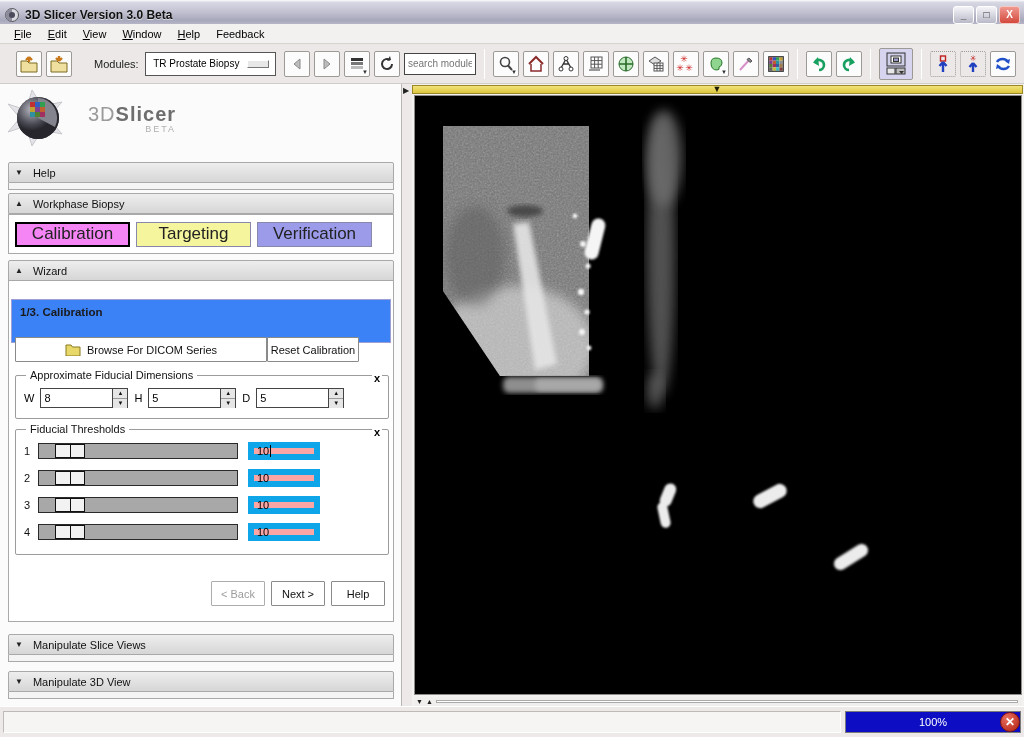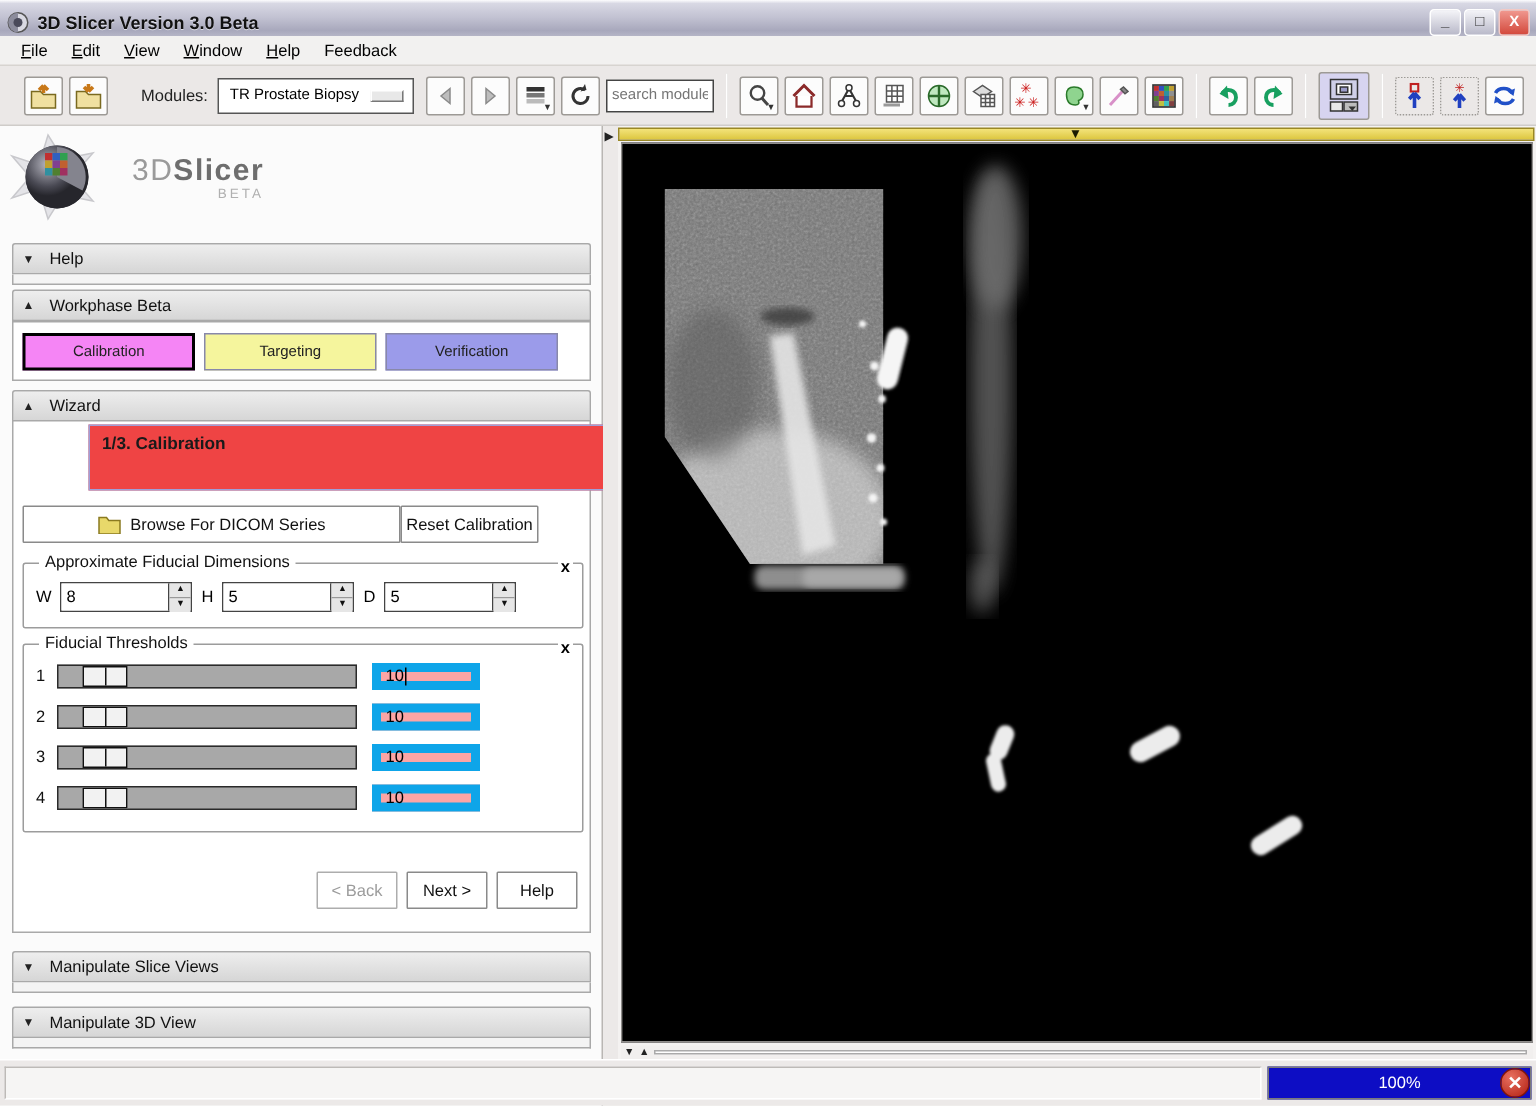--- a/index.html
+++ b/index.html
@@ -61,29 +61,29 @@
   
   .logo { position:absolute; left:4px; top:4px; width:220px; height:60px; display:flex; align-items:center; }
   .logotext { margin-left:6px; }
   .logotext .big { font-size:20px; color:#9a9a9a; letter-spacing:1px; }
   .logotext .big b { color:#6e6e6e; }
   .logotext .beta { font-size:9px; color:#b0b0b0; letter-spacing:2px; text-align:right; margin-top:-2px; }
 
   
   .wpbox { position:absolute; left:8px; top:130px; width:386px; height:40px; background:#fff;
     border:1px solid #a9a9a9; display:flex; align-items:center; gap:6px; padding:0 6px; }
-  .wpbtn { width:115px; height:25px; border:1px solid #8888aa; font-size:10px; color:#222;
+  .wpbtn { width:115px; height:25px; border:1px solid #8888aa; font-size:17px; color:#222;
     display:flex; align-items:center; justify-content:center; }
   .wpbtn.active { border:2px solid #000; }
 
   
   .wizbox { position:absolute; left:8px; top:196px; width:386px; height:342px; background:#fff;
     border:1px solid #a9a9a9; }
-  .wiztitle { position:absolute; left:2px; top:2px; width:380px; height:44px; background:#ef4444;
-    border:1px solid #9f9fd8; padding:6px 0 0 8px;margin-left:48px; }
+  .wiztitle { position:absolute; left:2px; top:18px; width:380px; height:44px; background:#3b82f6;
+    border:1px solid #9f9fd8; padding:6px 0 0 8px; }
   .wiztitle .step { font-weight:bold; color:#1a1a1a; font-size:11.5px; }
   .wiztitle .desc { margin:7px 0 0 14px; color:#222; }
   .wizrow { position:absolute; left:6px; top:56px; width:374px; height:25px; display:flex; }
   .btn { background:#fff; border:1px solid #8a8a8a; border-radius:1px; display:flex; align-items:center;
     justify-content:center; font-size:11px; color:#111; }
   .browse { width:252px; gap:6px; }
   .reset { width:92px; }
   .grp { position:absolute; left:6px; width:374px; border:1px solid #9c9c9c; border-radius:2px; }
   .grp .gtitle { position:absolute; top:-7px; left:10px; background:#fff; padding:0 4px; color:#111; }
   .grp .gclose { position:absolute; top:-4px; right:6px; background:#fff; padding:0 2px; color:#000;
@@ -378,21 +378,21 @@
     </div>
 
     <div class="sechdr" style="top:78px;">
       <span class="tri">▼</span>
       <span class="lbl">Help</span>
     </div>
     <div class="secstrip" style="top:99px;"></div>
 
     <div class="sechdr" style="top:109px;">
       <span class="tri">▲</span>
-      <span class="lbl">Workphase Beta</span>
+      <span class="lbl">Workphase Biopsy</span>
     </div>
     <div class="wpbox">
       <div class="wpbtn active" style="background-color: rgb(245, 133, 245);">Calibration</div>
       <div class="wpbtn" style="background-color: rgb(245, 245, 157);">Targeting</div>
       <div class="wpbtn" style="background-color: rgb(155, 155, 234);">Verification</div>
     </div>
 
     <div class="sechdr" style="top:176px;">
       <span class="tri">▲</span>
       <span class="lbl">Wizard</span>

